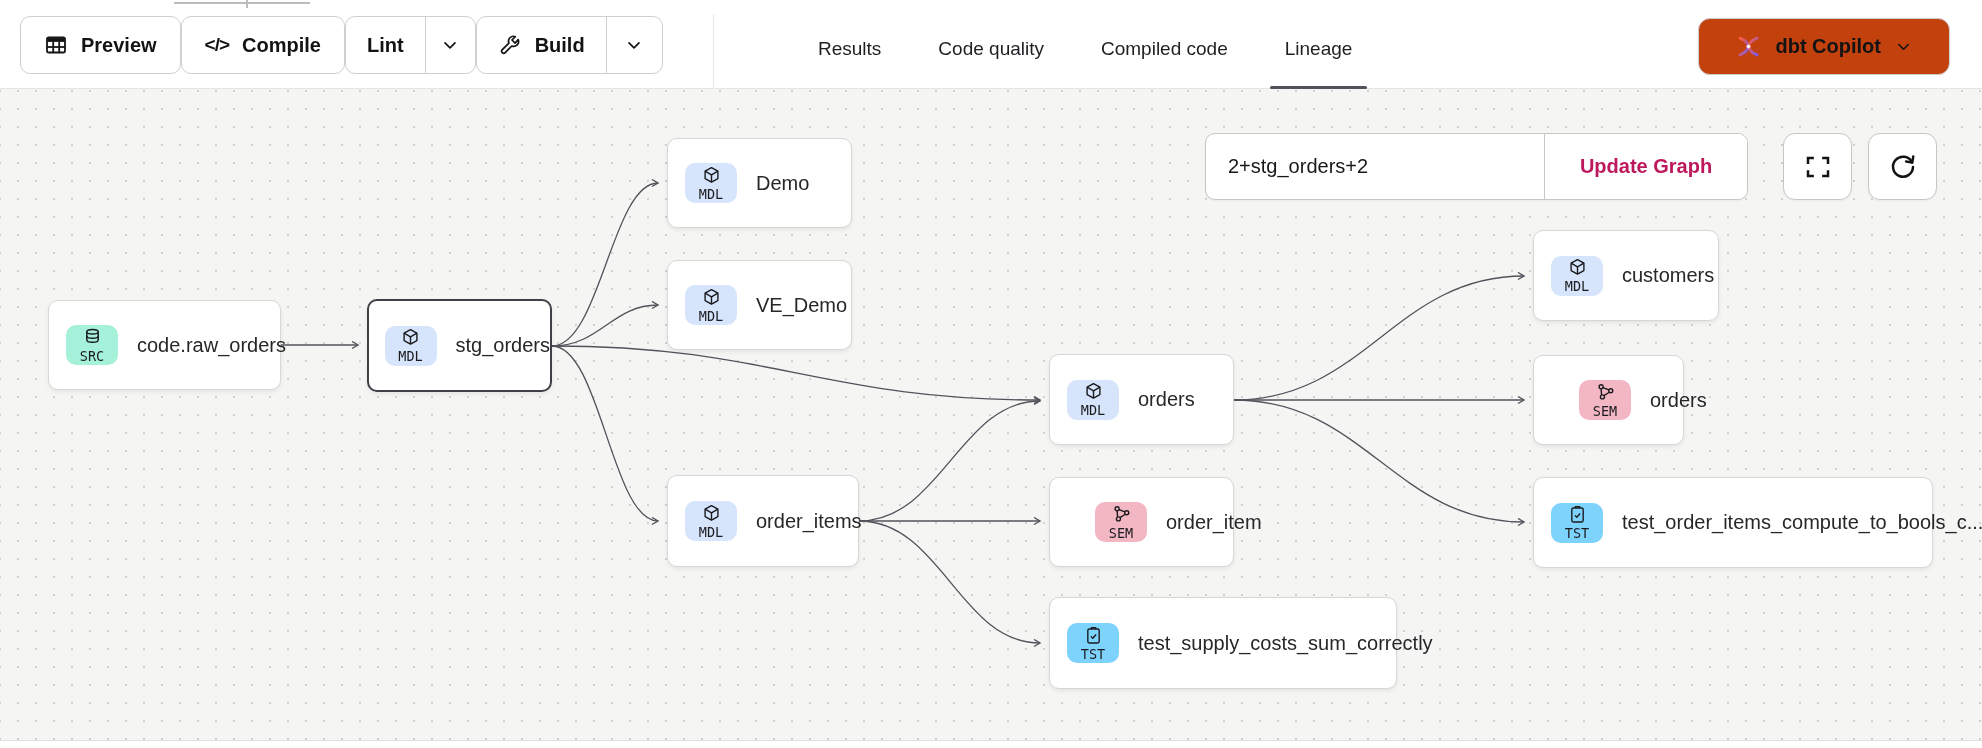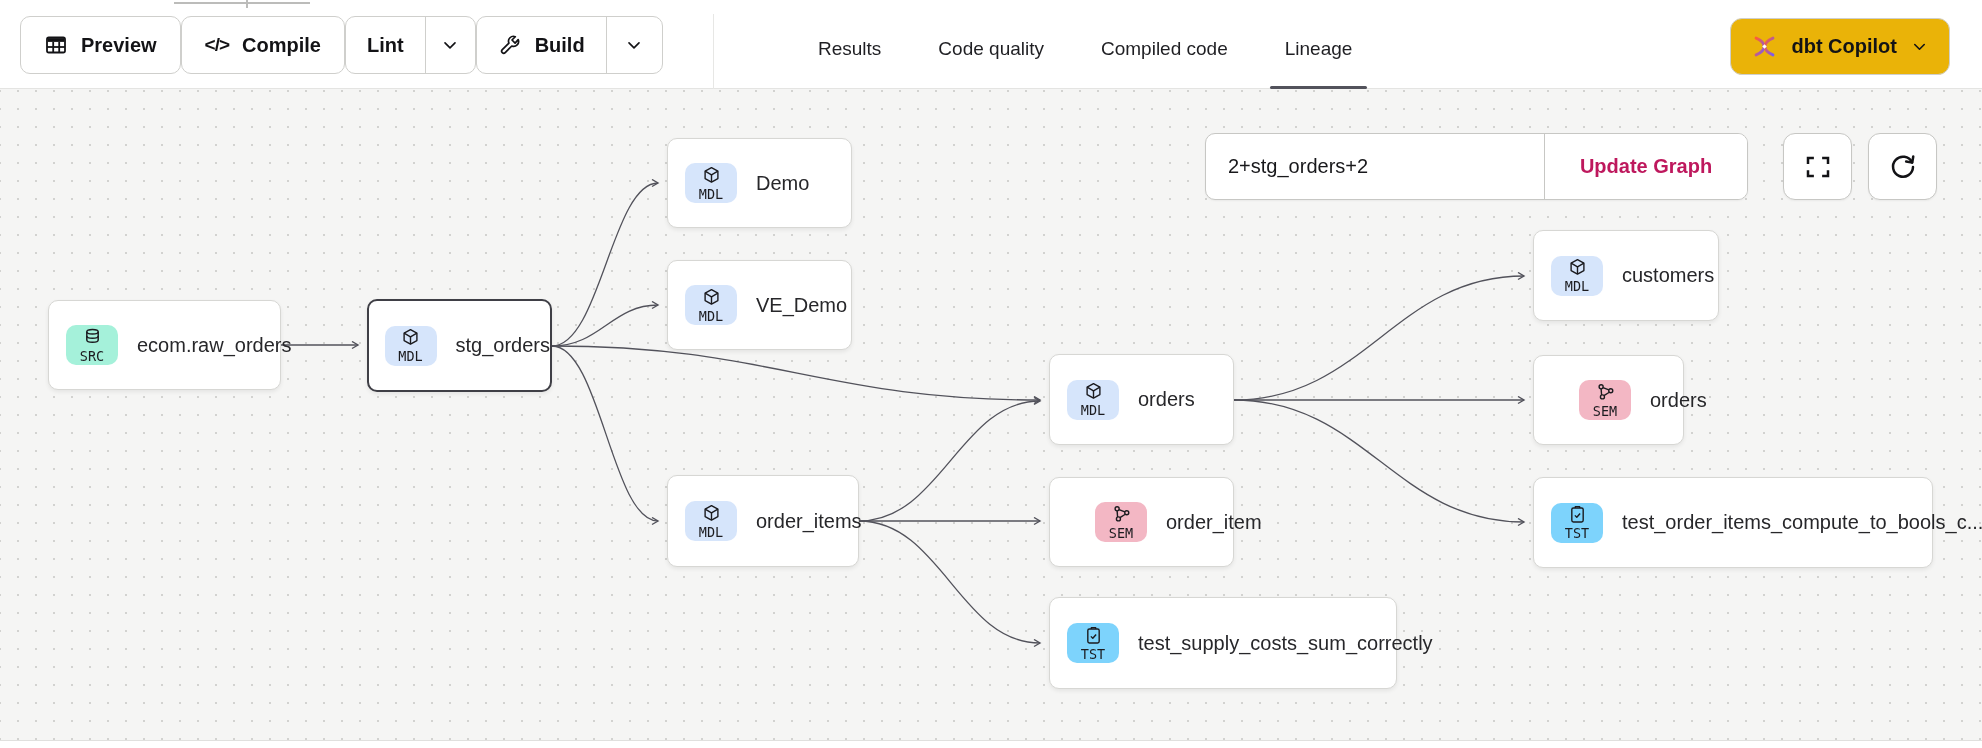--- a/index.html
+++ b/index.html
@@ -40,22 +40,22 @@
   .tab {
     height:100%; display:flex; align-items:center; font-size:19px; font-weight:500;
     color:#1f1f23; cursor:pointer; position:relative; white-space:nowrap;
   }
   .tab.active::after {
     content:""; position:absolute; left:-15px; right:-15px; bottom:0; height:3px;
     background:#52525b; border-radius:2px;
   }
 
   .copilot-btn {
-    position:absolute; right:32px; top:10px; height:57px; padding:0 20px;
-    border:1px solid #cfcfcc; border-radius:12px; background:#eab308;
+    position:absolute; right:32px; top:10px; height:57px; padding:0 36px;
+    border:1px solid #cfcfcc; border-radius:12px; background:#c2410c;
     display:flex; align-items:center; gap:13px; cursor:pointer;
   }
 
   
   .canvas {
     position:absolute; left:0; top:89px; width:1982px; height:651px;
     background-color:#f5f5f4;
     background-image: radial-gradient(circle, #d2d2d0 1.3px, transparent 1.5px);
     background-size:18px 18px; background-position:9px 11px;
   }
@@ -243,21 +243,21 @@
 
 <div class="node" style="left:48px;top:300px;width:233px;height:90px">
   <div class="badge src">
     <svg viewBox="0 0 24 24" fill="none" stroke="#1b1b1f" stroke-width="1.7">
       <ellipse cx="12" cy="5.5" rx="6.5" ry="2.6"></ellipse>
       <path d="M5.5 5.5v4.7c0 1.45 2.9 2.6 6.5 2.6s6.5-1.15 6.5-2.6V5.5"></path>
       <path d="M5.5 10.2v4.7c0 1.45 2.9 2.6 6.5 2.6s6.5-1.15 6.5-2.6v-4.7"></path>
     </svg>
     <span class="badge-label">SRC</span>
   </div>
-  <span class="node-label">ecom.raw_orders</span>
+  <span class="node-label">code.raw_orders</span>
 </div>
 
 <div class="node selected" style="left:367px;top:299px;width:185px;height:93px">
   <div class="badge mdl">
     <svg viewBox="0 0 24 24" fill="none" stroke="#1b1b1f" stroke-width="1.6" stroke-linejoin="round">
       <path d="M12 3l7.3 4.1v8.4L12 19.6l-7.3-4.1V7.1L12 3z"></path>
         <path d="M4.7 7.1L12 11.2l7.3-4.1"></path>
         <path d="M12 11.2v8.4"></path>
     </svg>
     <span class="badge-label">MDL</span>

